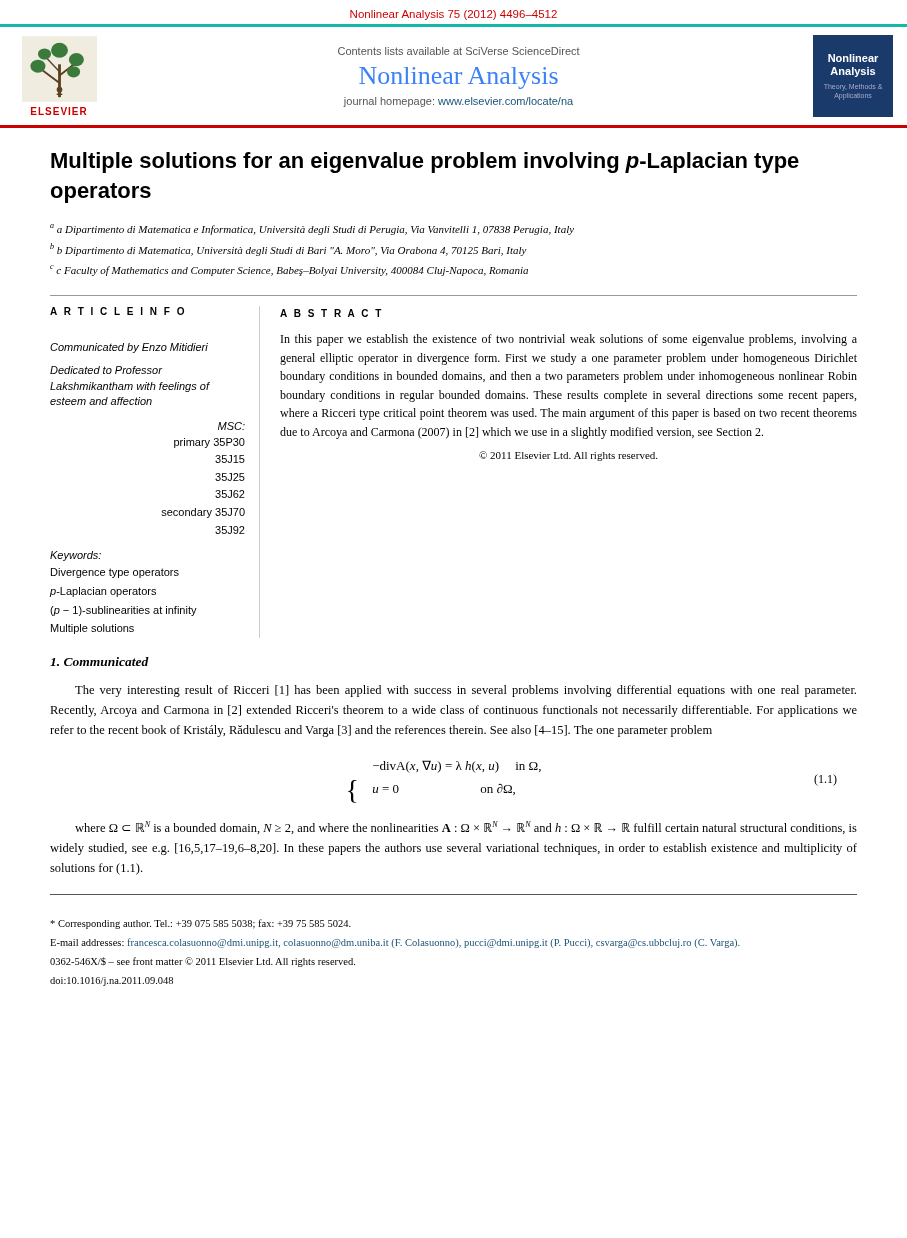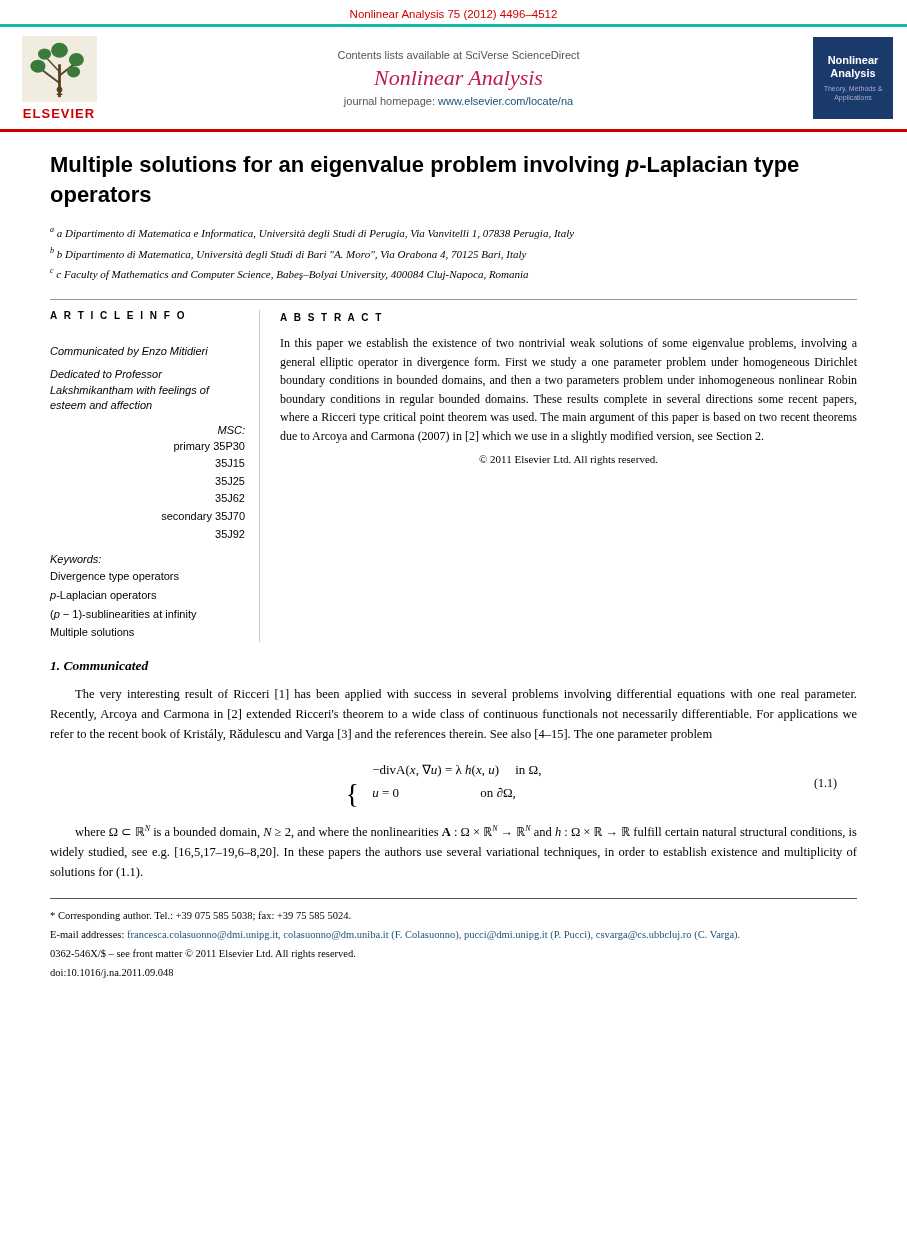--- a/index.html
+++ b/index.html
@@ -33,45 +33,44 @@
     .elsevier-logo {
       width: 90px;
       flex-shrink: 0;
       display: flex;
       flex-direction: column;
       align-items: center;
     }
 
     .elsevier-logo .elsevier-text {
       font-family: Arial, sans-serif;
-      font-size: 13px;
+      font-size: 10px;
       font-weight: bold;
       color: #c00;
       letter-spacing: 1px;
       margin-top: 3px;
     }
 
     .banner-center {
       flex: 1;
       text-align: center;
     }
 
     .banner-center .sciverse-line {
       font-size: 11px;
       font-family: Arial, sans-serif;
       color: #555;
       margin-bottom: 4px;
     }
 
     .banner-center .journal-name {
-      font-size: 22px;
+      font-size: 26px;
       font-family: 'Times New Roman', serif;
-      font-style: italic;
       font-weight: normal;
-      color: #be185d;
+      color: #3b82f6;
       margin-bottom: 4px;
     }
 
     .banner-center .journal-url {
       font-size: 11px;
       font-family: Arial, sans-serif;
       color: #555;
     }
 
     .banner-center .journal-url a {
@@ -262,21 +261,21 @@
     .equation-number {
       font-size: 12px;
       color: #000;
       min-width: 50px;
       text-align: right;
     }
 
     .footnote-area {
       border-top: 1px solid #555;
       margin-top: 16px;
-      padding-top: 9px;
+      padding-top: 21px;
       font-size: 10.5px;
       line-height: 1.6;
     }
 
     .footnote-area .fn-line {
       margin-bottom: 2px;
     }
 
     .footnote-area a {
       color: #1a5276;

